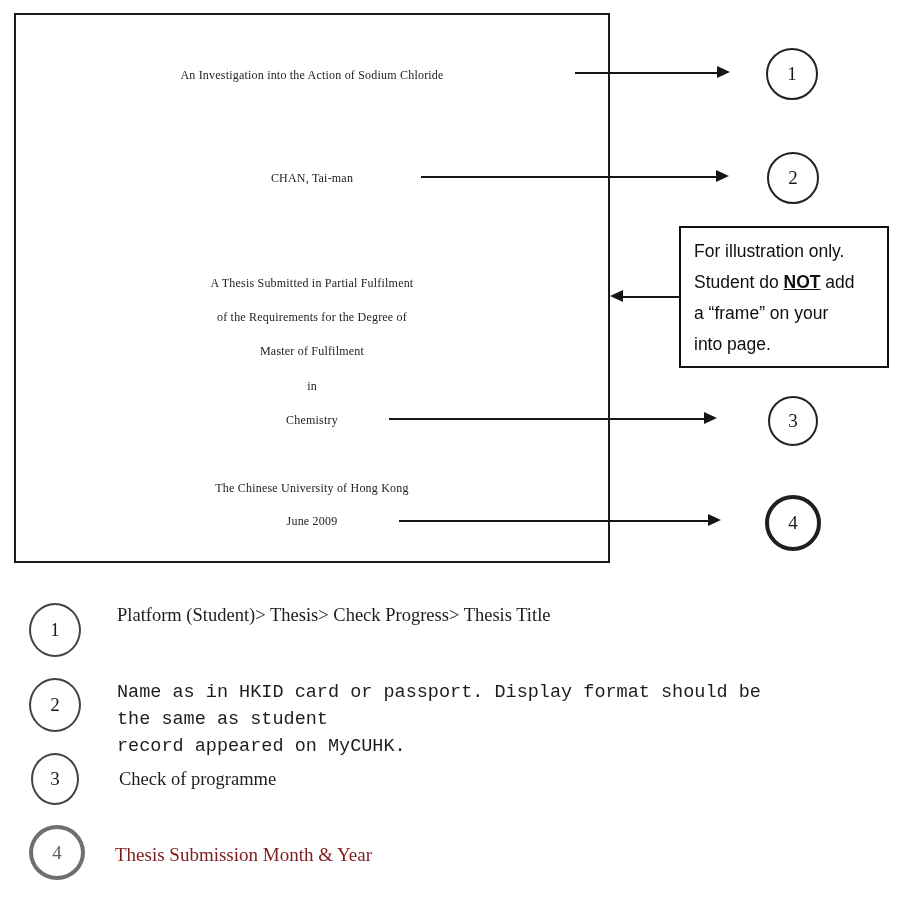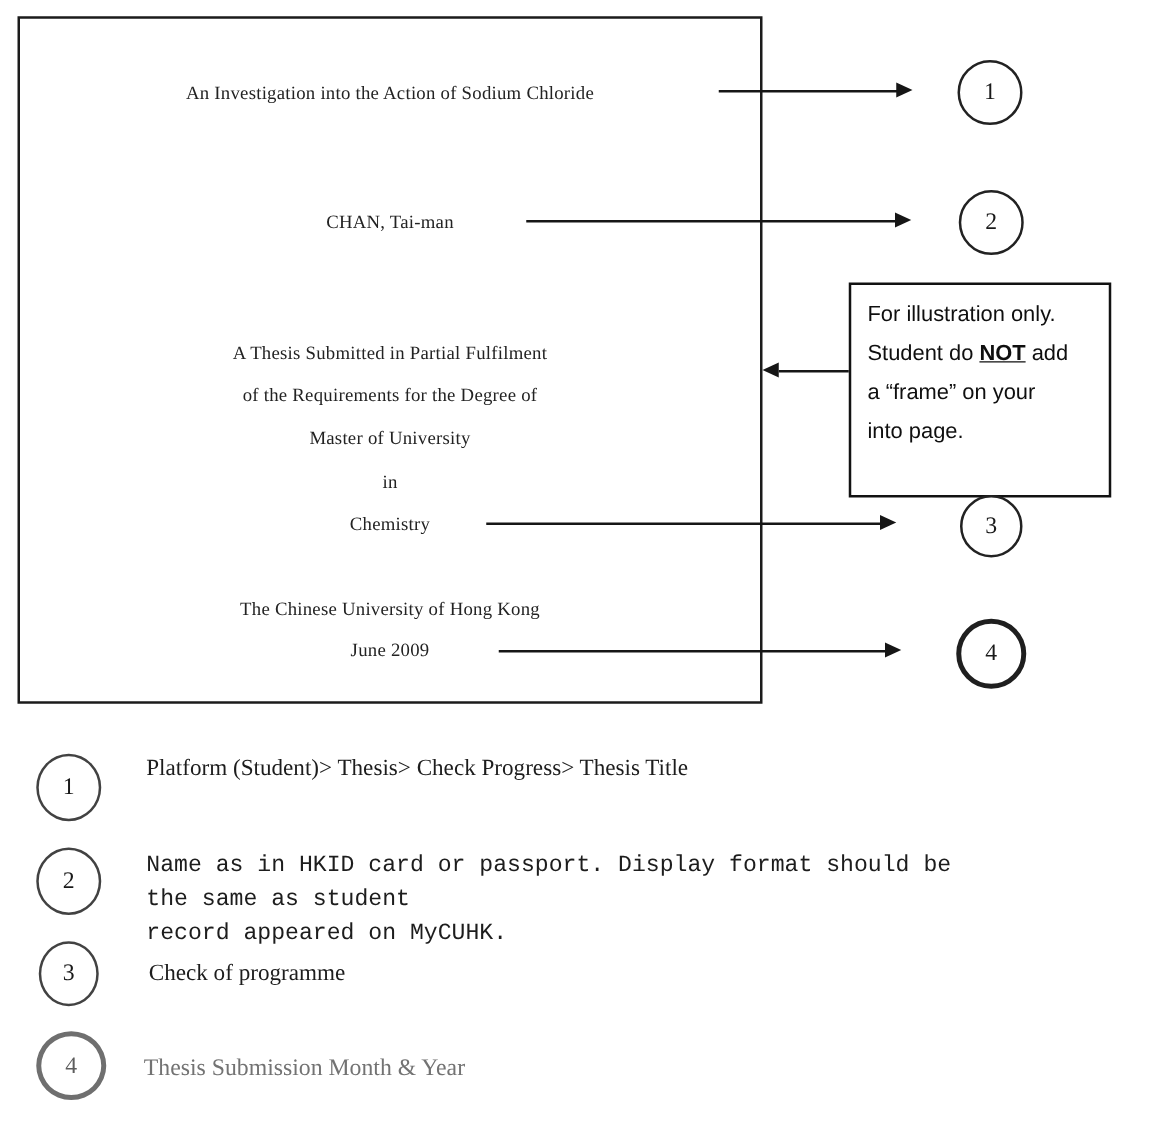--- a/index.html
+++ b/index.html
@@ -5,21 +5,21 @@
   html,body{margin:0;padding:0;background:#ffffff;}
   #stage{position:relative;width:919px;height:905px;background:#ffffff;overflow:hidden;
          font-family:"Liberation Serif","DejaVu Serif",serif;color:#1c1c1c;}
 
   
   .frame{position:absolute;left:14px;top:13px;width:592px;height:546px;
          border:2px solid #1b1b1b;background:#ffffff;}
 
   
   .tp-line{position:absolute;left:14px;width:596px;text-align:center;
-           font-size:15px;line-height:25px;color:#232323;letter-spacing:.2px;}
+           font-size:12px;line-height:25px;color:#232323;letter-spacing:.2px;}
 
   
   .hline{position:absolute;height:2px;background:#161616;}
   .ah-r{position:absolute;width:0;height:0;border-top:6px solid transparent;
         border-bottom:6px solid transparent;border-left:13px solid #161616;}
   .ah-l{position:absolute;width:0;height:0;border-top:6px solid transparent;
         border-bottom:6px solid transparent;border-right:13px solid #161616;}
 
   
   .callout{position:absolute;border-radius:50%;background:#fff;
@@ -30,48 +30,48 @@
   .c2{left:767px;top:152px;}
   .c3{left:768px;top:396px;width:46px;height:46px;}
   .c4{left:765px;top:495px;width:48px;height:48px;border:4px solid #1f1f1f;}
 
   .l1{left:29px;top:603px;width:48px;height:50px;border:2px solid #424242;}
   .l2{left:29px;top:678px;width:48px;height:50px;border:2px solid #424242;}
   .l3{left:31px;top:753px;width:44px;height:48px;border:2px solid #424242;}
   .l4{left:29px;top:825px;width:48px;height:47px;border:4px solid #6f6f6f;color:#5d5d5d;}
 
   
-  .note{position:absolute;left:679px;top:226px;width:210px;height:172px;
+  .note{position:absolute;left:679px;top:226px;width:210px;height:142px;
         border:2px solid #121212;background:#fff;box-sizing:border-box;
         font-family:"Liberation Sans","DejaVu Sans",sans-serif;
         font-size:17.5px;line-height:31px;color:#0f0f0f;padding:8px 0 0 13px;}
   .note span{display:block;}
   .note .inline{display:inline;}
   .emph{font-weight:bold;text-decoration:underline;}
 
   
   .legend-text{position:absolute;font-size:18.5px;line-height:27px;color:#1d1d1d;}
   .legend-text span{display:block;}
   .t1{left:117px;top:602px;width:680px;}
   .t2{left:117px;top:679px;width:680px;font-family:Liberation Mono, monospace;}
   .t3{left:119px;top:766px;width:400px;}
-  .t4{left:115px;top:841px;width:420px;font-size:19px;color:#737373;}
+  .t4{left:115px;top:841px;width:420px;font-size:19px;color:#7f1d1d;}
 </style>
 </head>
 <body>
 
 <div id="stage">
 
   <div class="frame"></div>
 
   <div class="tp-line" style="top:63px">An Investigation into the Action of Sodium Chloride</div>
   <div class="tp-line" style="top:166px">CHAN, Tai-man</div>
   <div class="tp-line" style="top:271px">A Thesis Submitted in Partial Fulfilment</div>
   <div class="tp-line" style="top:305px">of the Requirements for the Degree of</div>
-  <div class="tp-line" style="top:339px">Master of University</div>
+  <div class="tp-line" style="top:339px">Master of Fulfilment</div>
   <div class="tp-line" style="top:374px">in</div>
   <div class="tp-line" style="top:408px">Chemistry</div>
   <div class="tp-line" style="top:476px">The Chinese University of Hong Kong</div>
   <div class="tp-line" style="top:509px">June 2009</div>
 
   <div class="hline" style="left:575px;top:72px;width:145px;"></div>
   <div class="ah-r" style="left:717px;top:66px;"></div>
 
   <div class="hline" style="left:421px;top:176px;width:297px;"></div>
   <div class="ah-r" style="left:716px;top:170px;"></div>

